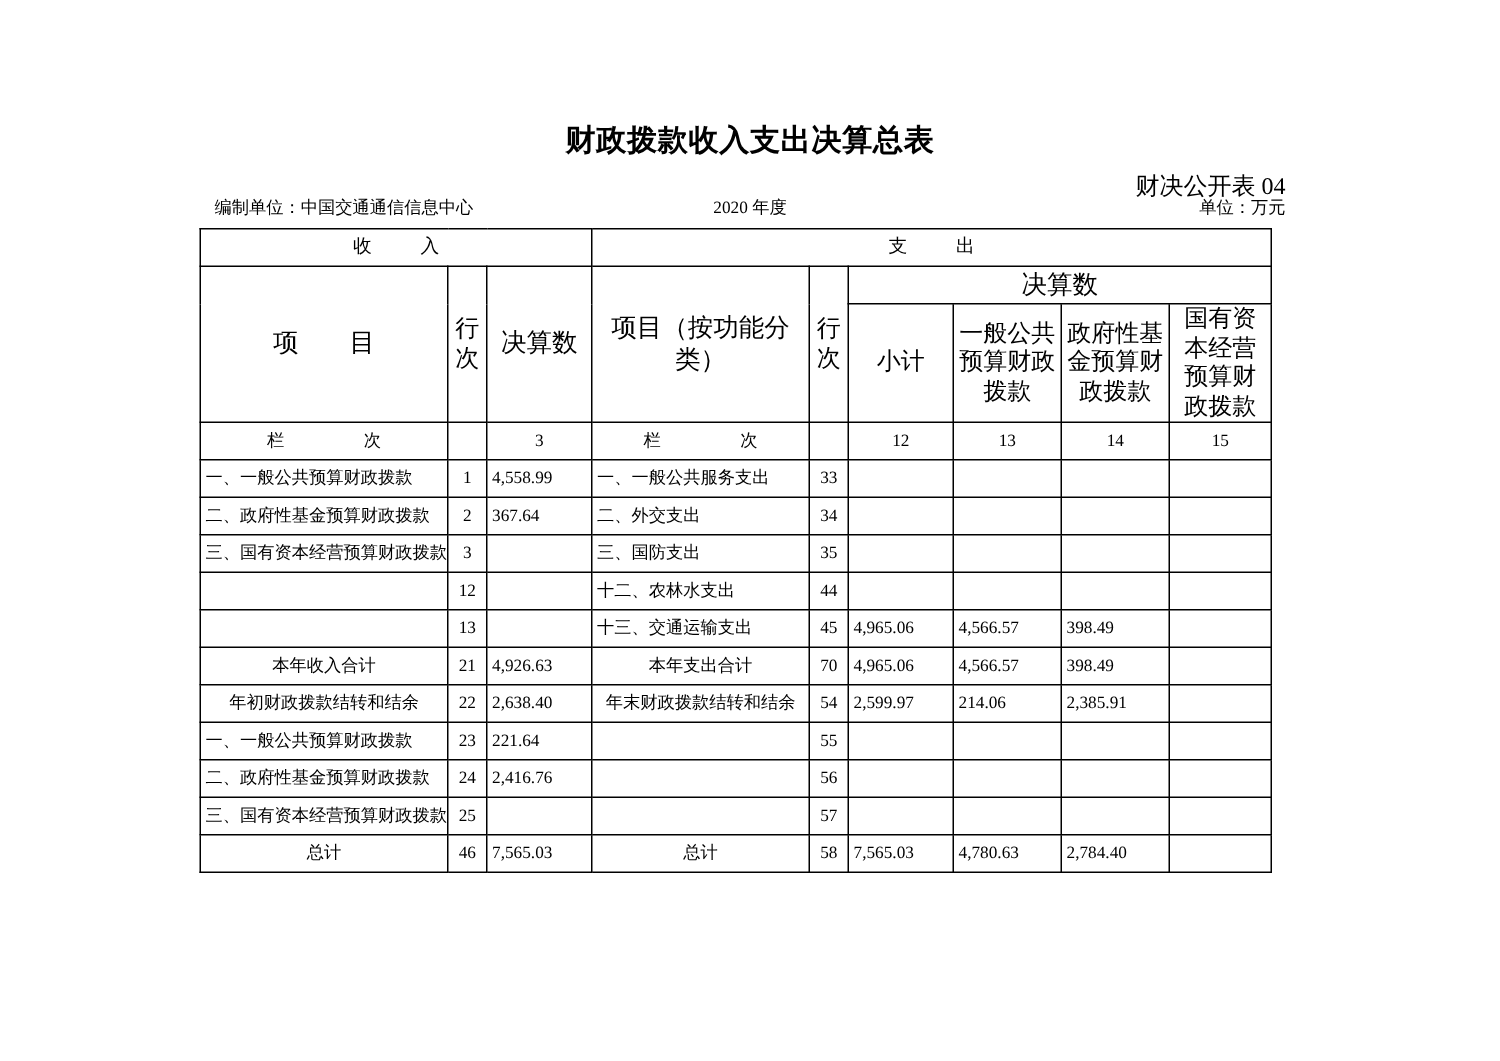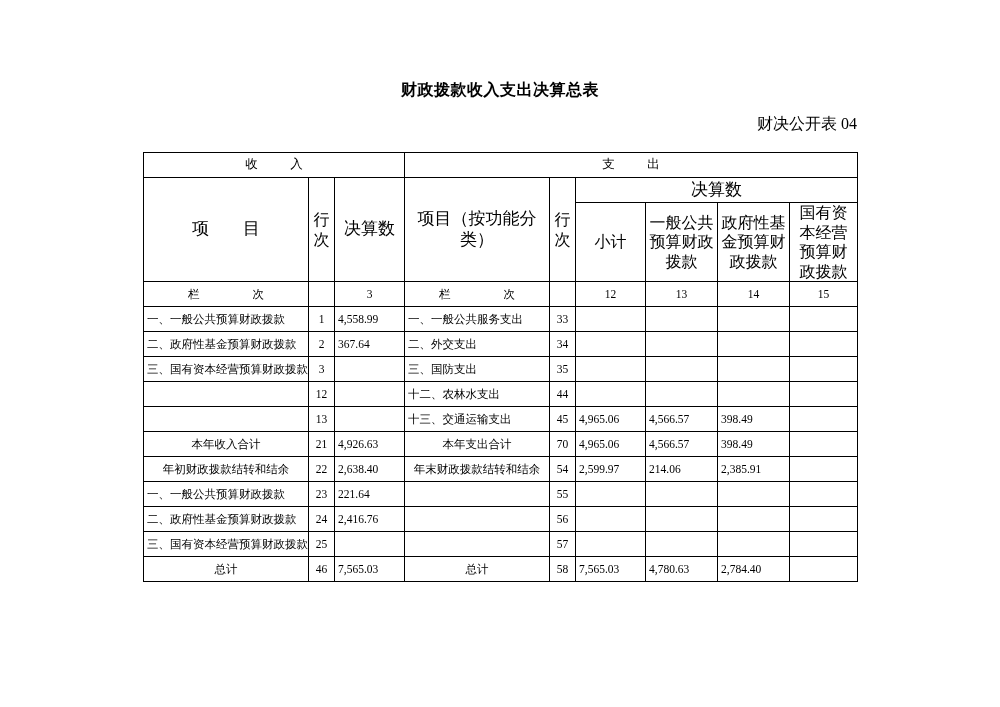--- a/index.html
+++ b/index.html
@@ -22,21 +22,21 @@
     height: 707px;
   }
 
   
   .doc-title {
     position: absolute;
     left: 0;
     top: 80px;
     width: 1000px;
     text-align: center;
-    font-size: 16px;
+    font-size: 20px;
     font-weight: bold;
     letter-spacing: 0.5px;
     font-family: "Liberation Sans", "DejaVu Sans", sans-serif;
   }
 
   
   .meta-right-top {
     position: absolute;
     left: 600px;
     top: 114px;
@@ -66,21 +66,21 @@
   }
   .meta-right {
     position: absolute;
     right: 0;
     top: 0;
   }
 
   
   table.fin {
     position: absolute;
-    left: 143px;
+    left: 133px;
     top: 152px;
     width: 714px;
     border-collapse: collapse;
     table-layout: fixed;
     font-size: 11.5px;
   }
   table.fin td {
     border: 1px solid #000000;
     padding: 0 3px;
     vertical-align: middle;
@@ -161,20 +161,25 @@
 </style>
 </head>
 <body>
 
 <div class="page">
 
   <div class="doc-title">财政拨款收入支出决算总表</div>
 
   <div class="meta-right-top">财决公开表 04</div>
 
+  <div class="meta-row">
+    <span class="meta-left">编制单位：中国交通通信信息中心</span>
+    <span class="meta-center">2020 年度</span>
+    <span class="meta-right">单位：万元</span>
+  </div>
 
   <table class="fin">
     <colgroup>
       <col style="width:165px">
       <col style="width:26px">
       <col style="width:70px">
       <col style="width:145px">
       <col style="width:26px">
       <col style="width:70px">
       <col style="width:72px">

